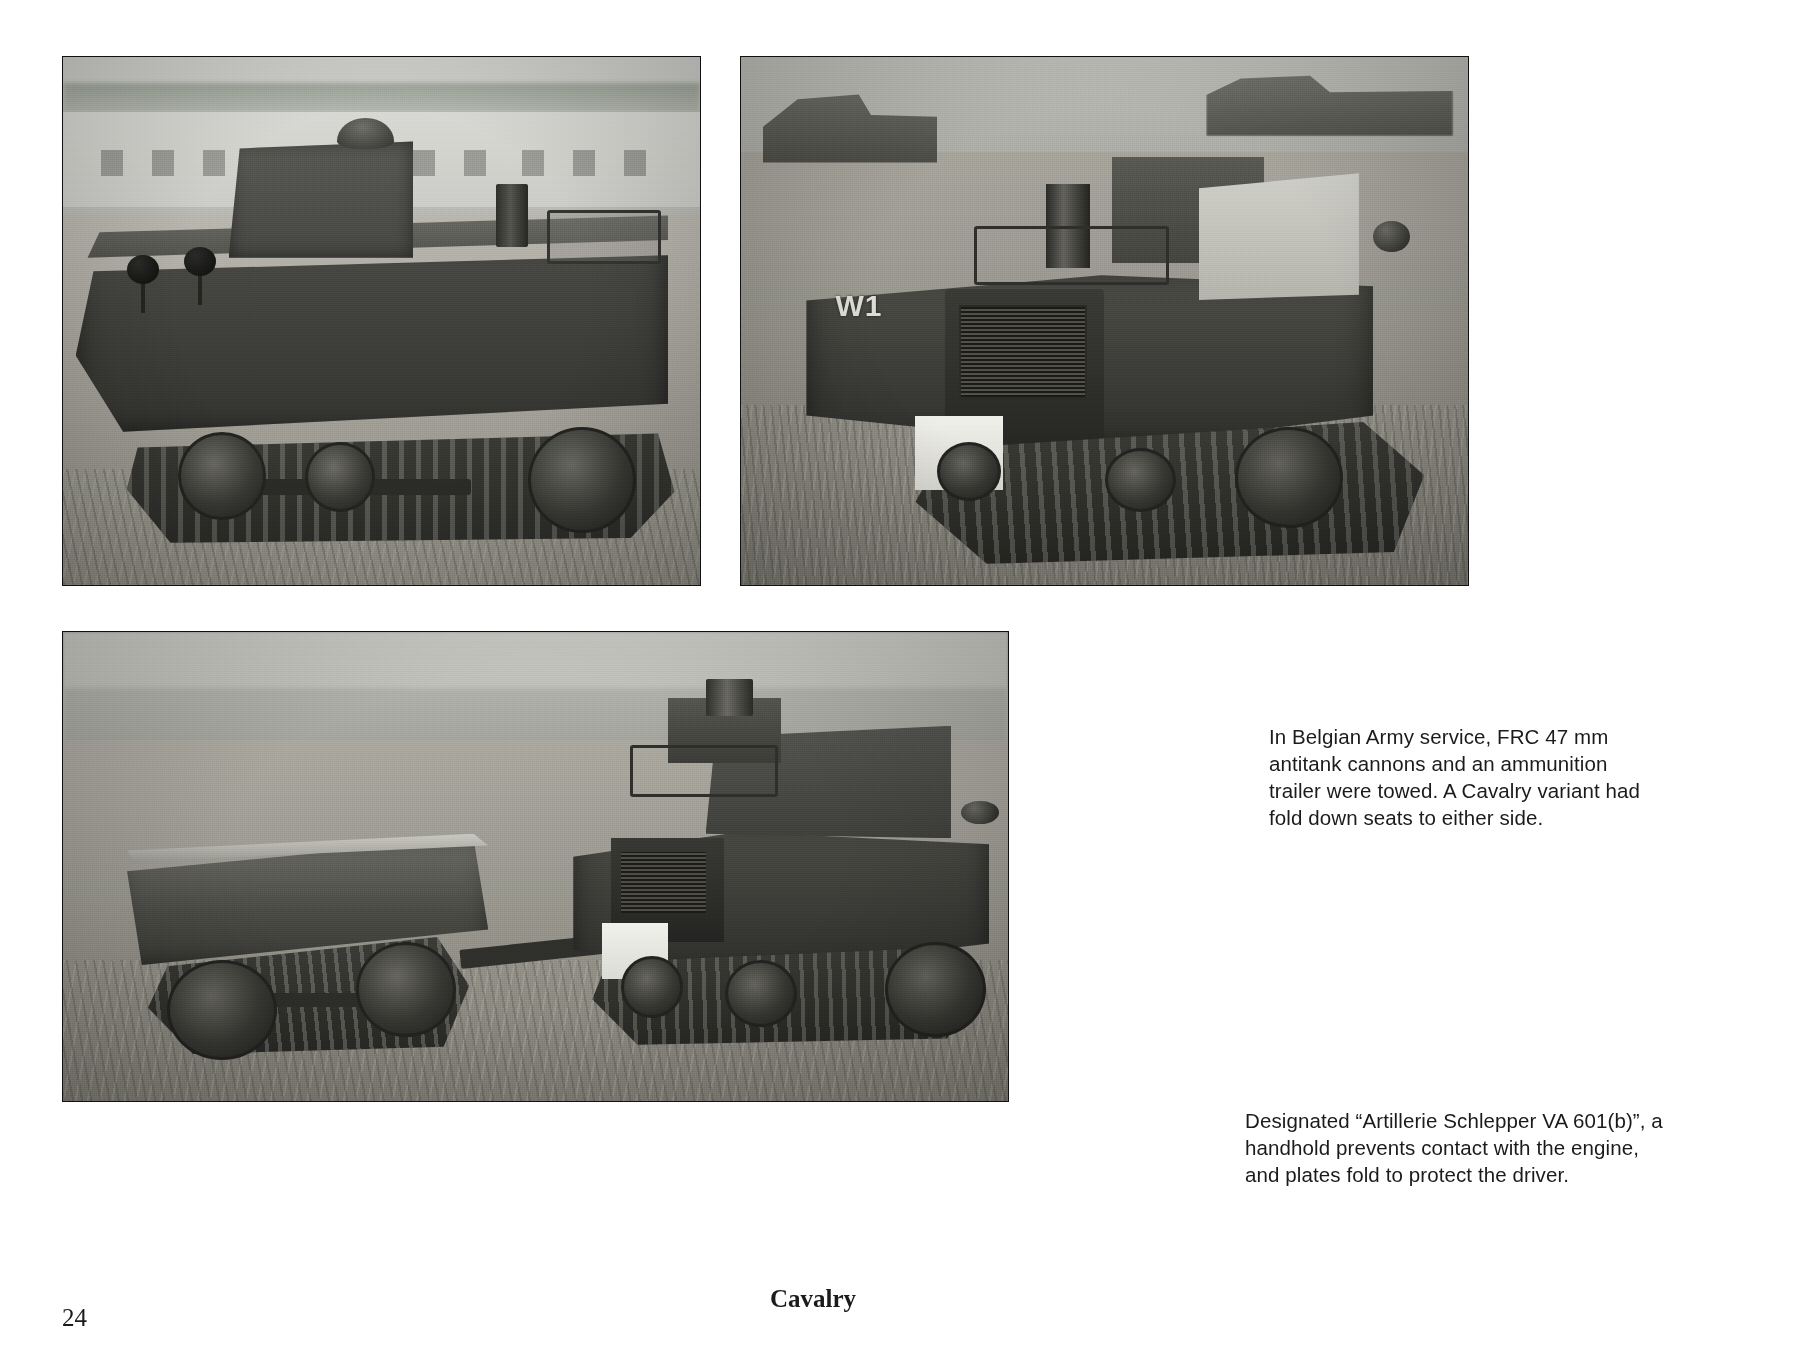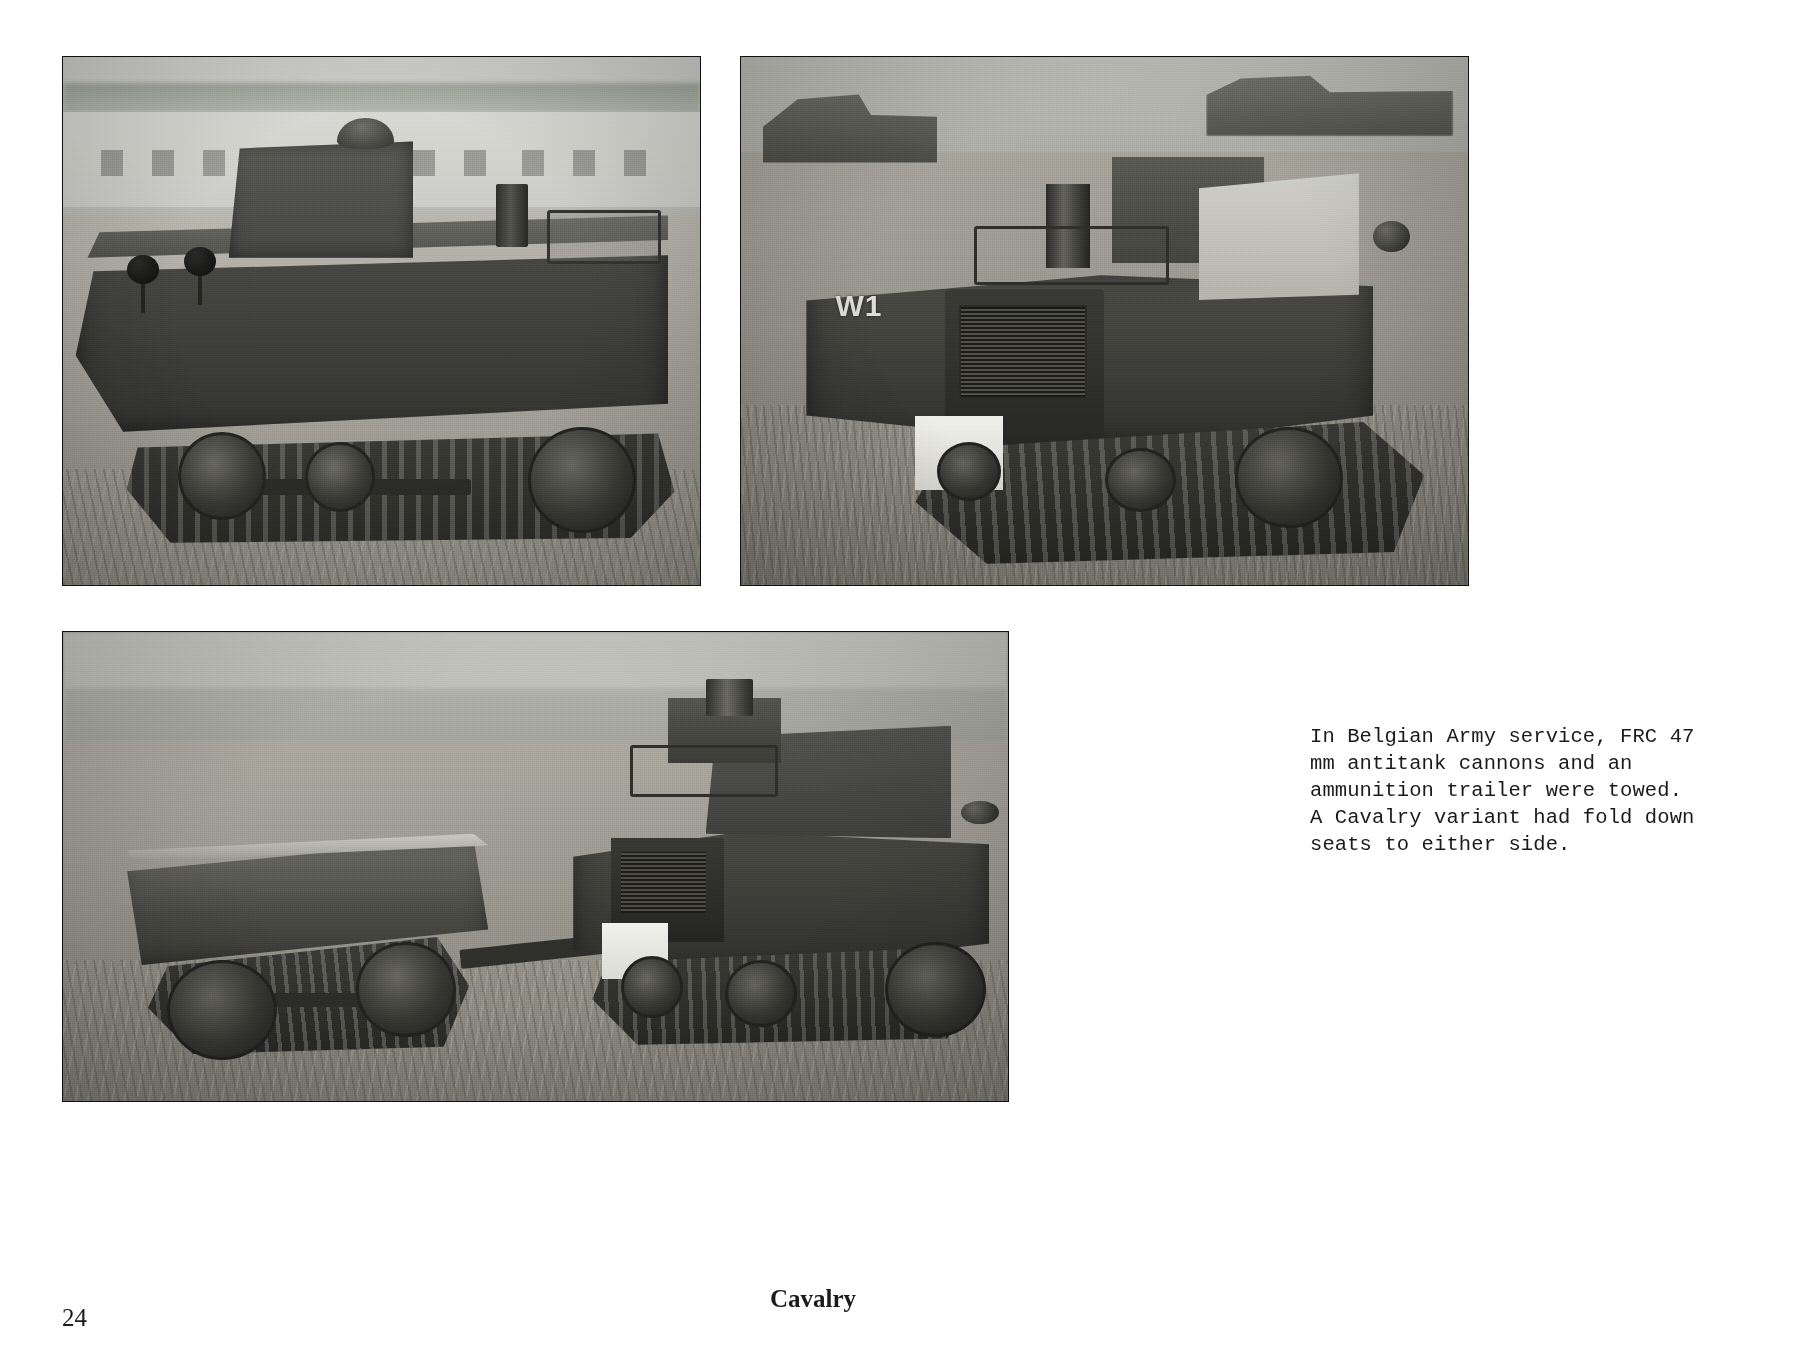--- a/index.html
+++ b/index.html
@@ -351,21 +351,21 @@
 
   
   .caption {
     position: absolute;
     font-family: "Liberation Sans", sans-serif;
     font-size: 20.5px;
     line-height: 27px;
     color: #1b1b1b;
     letter-spacing: 0.1px;
   }
-  #caption-1 { left: 1310px; top: 723px; width: 395px; font-family: Liberation Mono, monospace; }
+  #caption-1 { left: 1269px; top: 723px; width: 395px; }
   #caption-2 { left: 1245px; top: 1107px; width: 420px; }
 
   
   .folio {
     position: absolute;
     font-family: "Liberation Serif", serif;
     font-size: 25px;
     color: #1b1b1b;
   }
   #page-number { left: 62px; top: 1285px; margin-top: 19px; }
@@ -472,18 +472,19 @@
     <div class="c-plate"></div>
     <div class="wheel cw1"></div>
     <div class="wheel cw2"></div>
     <div class="wheel cw3"></div>
     <div class="grain"></div>
     <div class="vignette"></div>
   </div>
 
   <div class="caption" id="caption-1">In Belgian Army service, FRC 47 mm antitank cannons and an ammunition trailer were towed. A Cavalry variant had fold down seats to either side.</div>
 
+  <div class="caption" id="caption-2">Designated “Artillerie Schlepper VA 601(b)”, a handhold prevents contact with the engine, and plates fold to protect the driver.</div>
 
   <div class="folio" id="page-number">24</div>
 
   <div class="folio" id="section-name">Cavalry</div>
 
 </div>
 
 </body></html>

